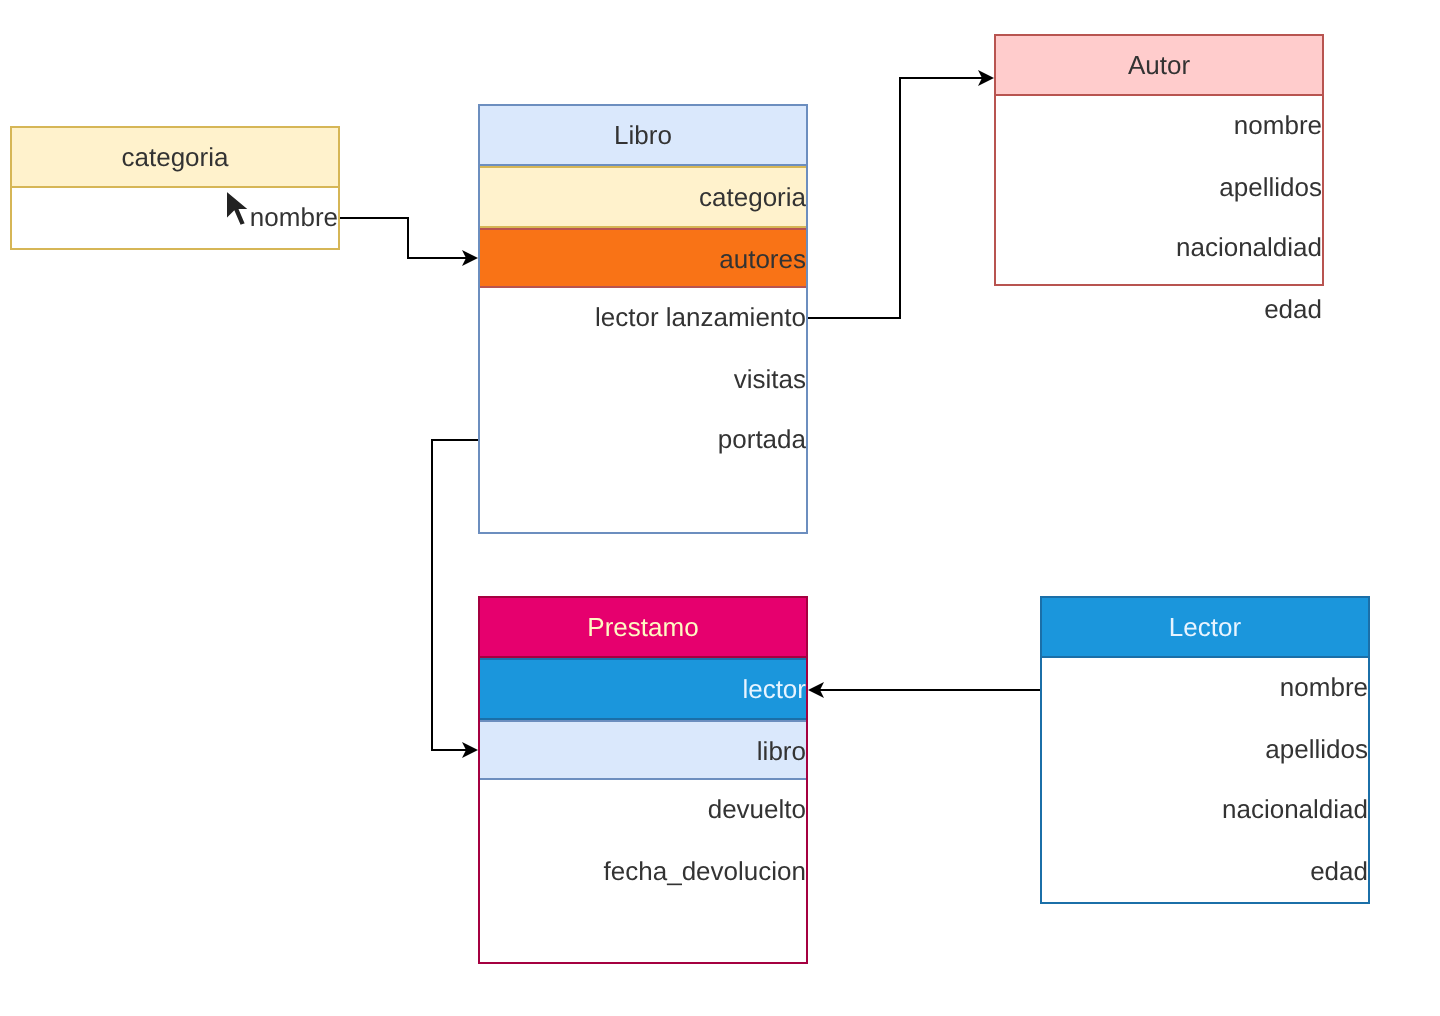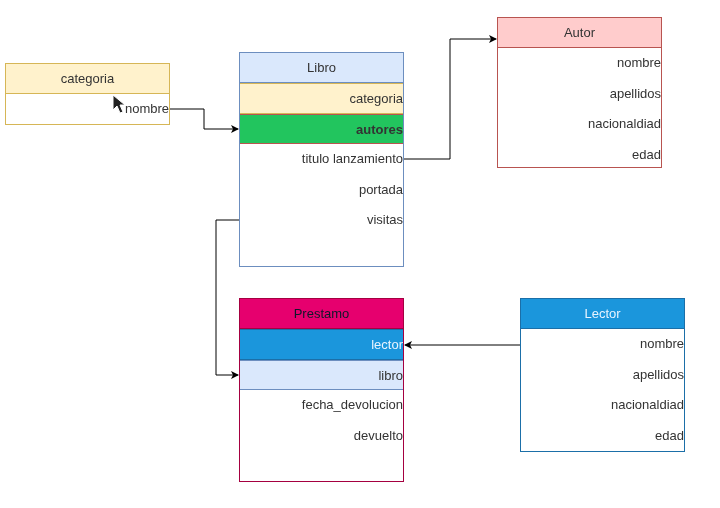--- a/index.html
+++ b/index.html
@@ -13,29 +13,29 @@
     .entity .row.hl { border-top: 1px solid; border-bottom: 1px solid; }
 
     
     #e-categoria { left: 5px; top: 63px; width: 165px; height: 62px; border-color: #d6b656; }
     #e-categoria .hdr { background: #fff2cc; border-color: #d6b656; }
 
     
     #e-libro { left: 239px; top: 52px; width: 165px; height: 215px; border-color: #6c8ebf; }
     #e-libro .hdr { background: #dae8fc; border-color: #6c8ebf; }
     #e-libro .row.cat { background: #fff2cc; border-color: #d6b656; }
-    #e-libro .row.aut { background: #22c55e; border-color: #b85450; font-weight: bold; }
+    #e-libro .row.aut { background: #f97316; border-color: #b85450; }
 
     
-    #e-autor { left: 497px; top: 17px; width: 165px; height: 151px; border-color: #b85450; }
+    #e-autor { left: 497px; top: 17px; width: 165px; height: 126px; border-color: #b85450; }
     #e-autor .hdr { background: #ffcccc; border-color: #b85450; }
 
     
     #e-prestamo { left: 239px; top: 298px; width: 165px; height: 184px; border-color: #a50040; }
-    #e-prestamo .hdr { background: #e6006e; color: #0f172a; border-color: #a50040; }
+    #e-prestamo .hdr { background: #e6006e; color: #fef9c3; border-color: #a50040; }
     #e-prestamo .row.lec { background: #1b96dc; color: #e8f4ff; border-color: #1b6fa8; }
     #e-prestamo .row.lib { background: #dae8fc; border-color: #6c8ebf; }
 
     
     #e-lector { left: 520px; top: 298px; width: 165px; height: 154px; border-color: #1b6fa8; }
     #e-lector .hdr { background: #1b96dc; color: #e8f4ff; border-color: #1b6fa8; }
 
     svg#edges { position: absolute; left: 0; top: 0; }
     #cursor { position: absolute; left: 112px; top: 94px; }
   </style>
@@ -56,39 +56,39 @@
 
 <div class="entity" id="e-categoria">
   <div class="hdr">categoria</div>
   <div class="row">nombre</div>
 </div>
 
 <div class="entity" id="e-libro">
   <div class="hdr">Libro</div>
   <div class="row hl cat">categoria</div>
   <div class="row hl aut">autores</div>
-  <div class="row">titulo lanzamiento</div>
+  <div class="row">lector lanzamiento</div>
+  <div class="row">visitas</div>
   <div class="row">portada</div>
-  <div class="row">visitas</div>
 </div>
 
 <div class="entity" id="e-autor">
   <div class="hdr">Autor</div>
   <div class="row">nombre</div>
   <div class="row">apellidos</div>
   <div class="row">nacionaldiad</div>
   <div class="row">edad</div>
 </div>
 
 <div class="entity" id="e-prestamo">
   <div class="hdr">Prestamo</div>
   <div class="row hl lec">lector</div>
   <div class="row hl lib">libro</div>
+  <div class="row">devuelto</div>
   <div class="row">fecha_devolucion</div>
-  <div class="row">devuelto</div>
 </div>
 
 <div class="entity" id="e-lector">
   <div class="hdr">Lector</div>
   <div class="row">nombre</div>
   <div class="row">apellidos</div>
   <div class="row">nacionaldiad</div>
   <div class="row">edad</div>
 </div>
 

